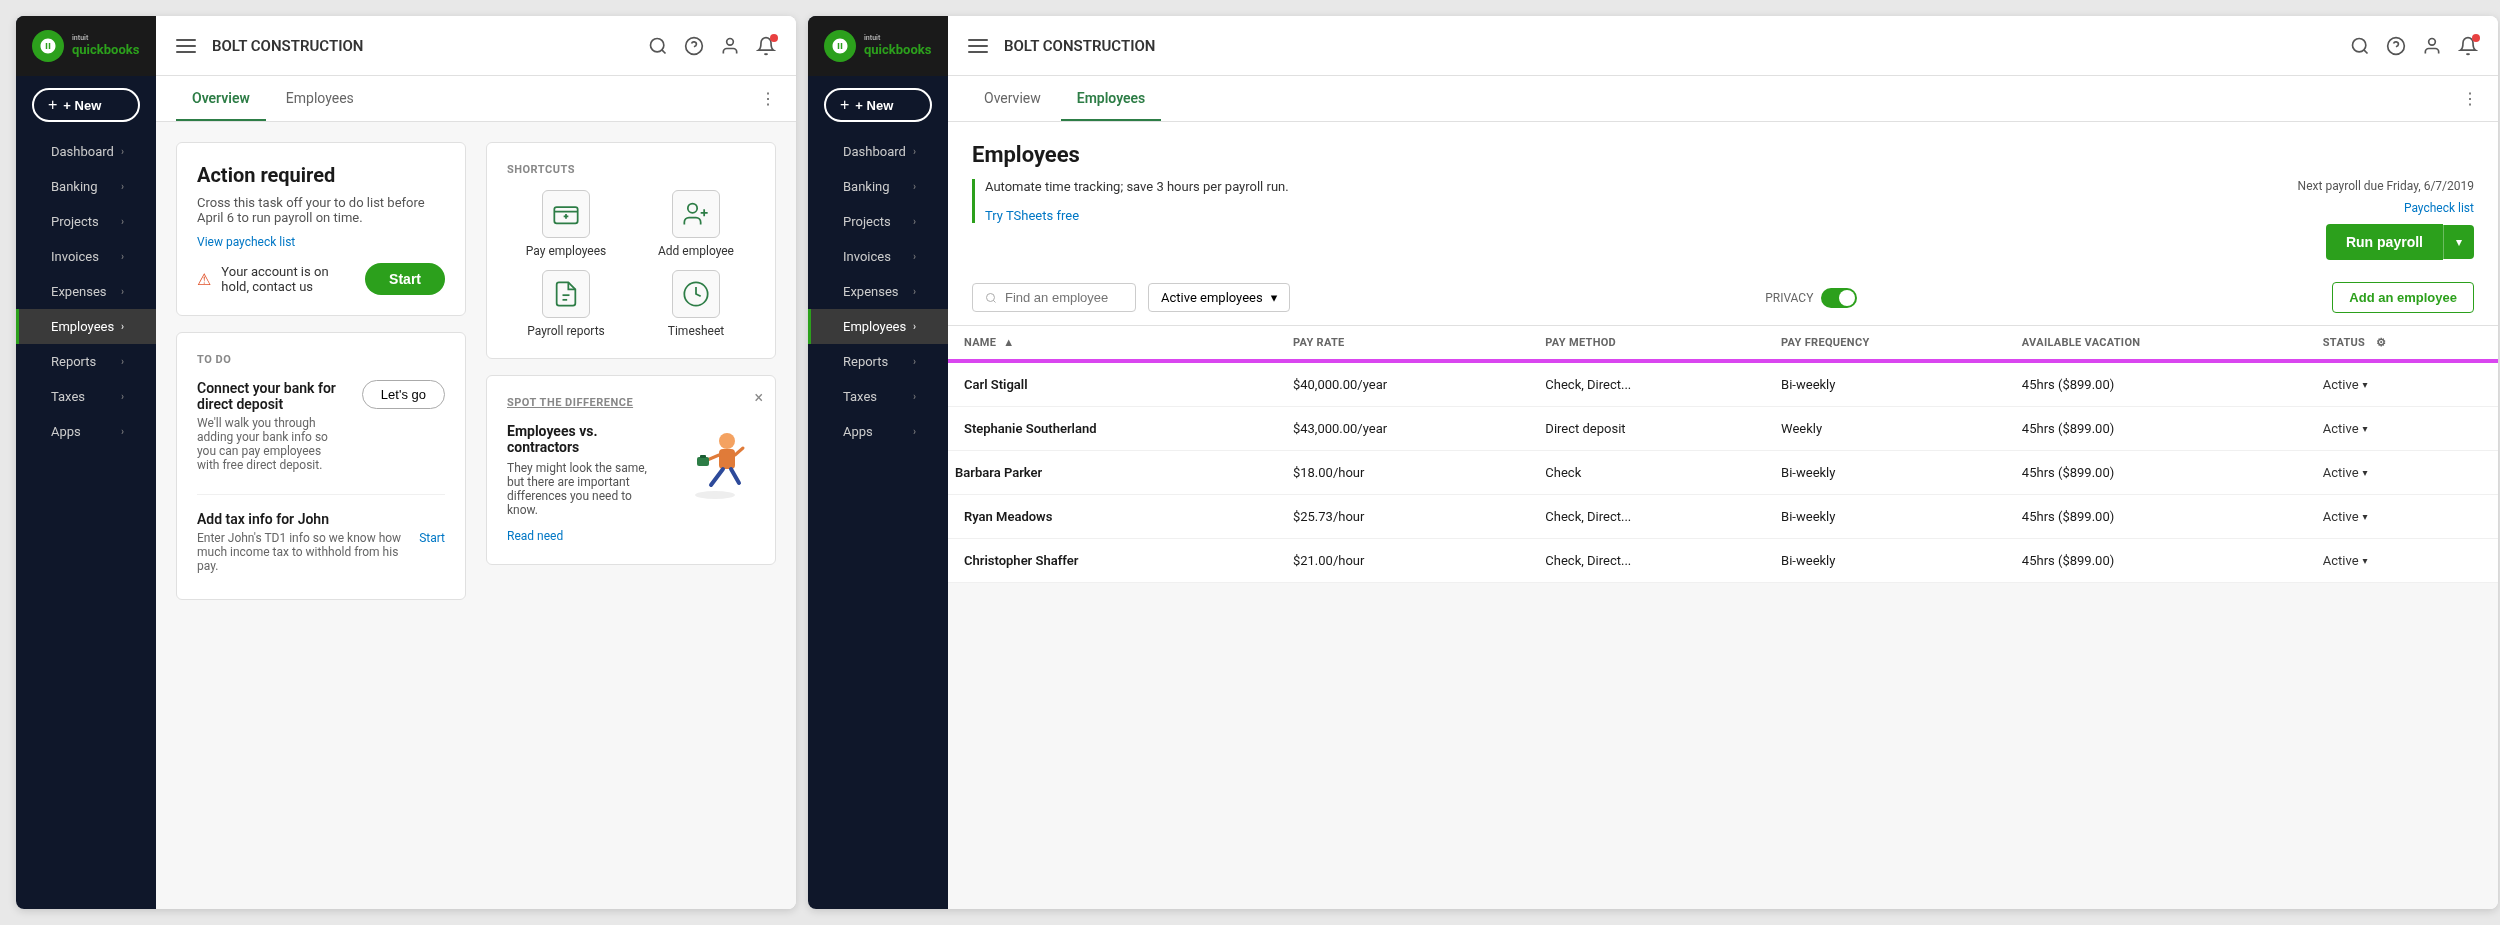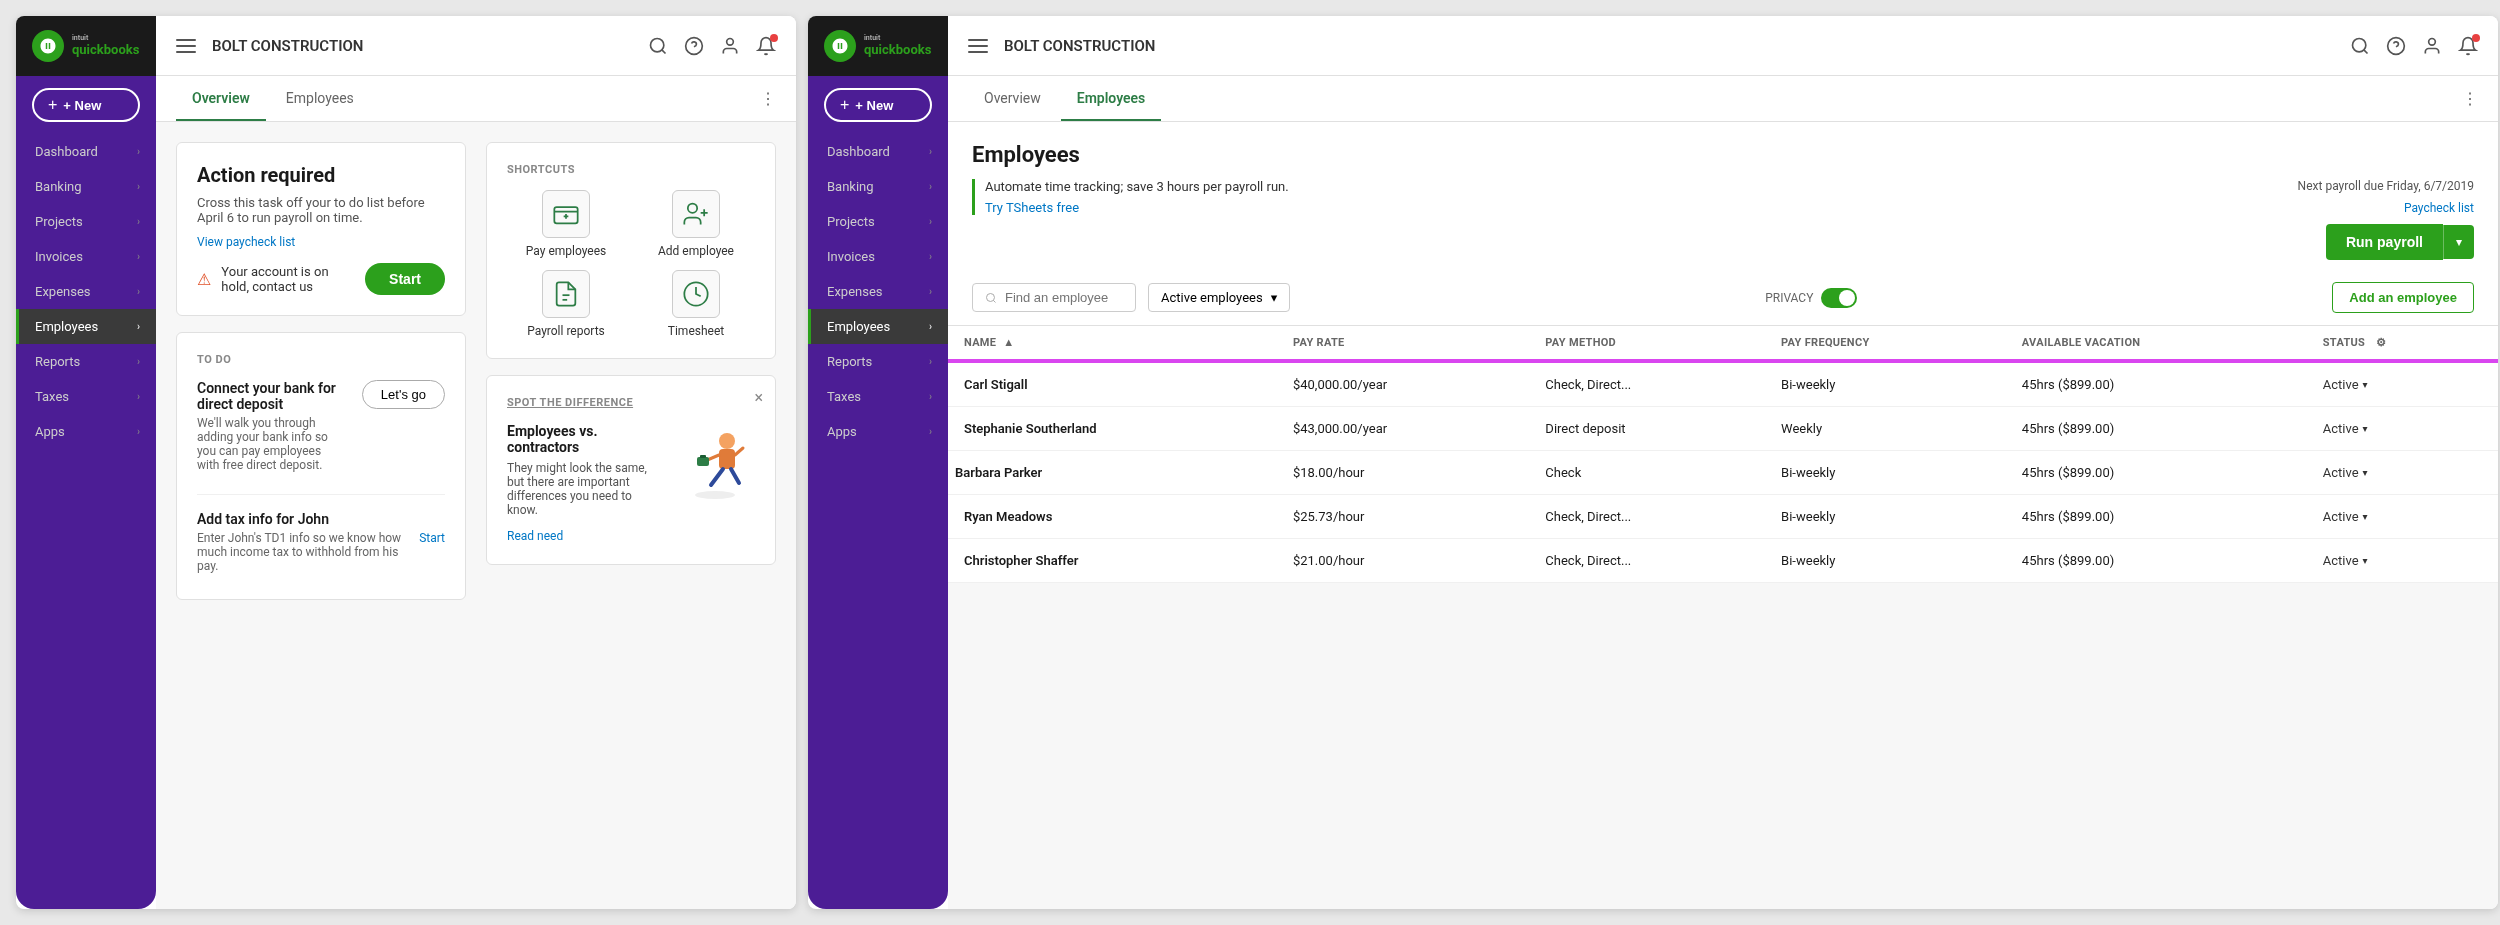--- a/index.html
+++ b/index.html
@@ -45,25 +45,24 @@
     }
     .header-icons {
       display: flex;
       gap: 16px;
       align-items: center;
     }
 
     
     .sidebar {
       width: 140px;
-      background: #4c1d95;
+      background: #0f172a;
       flex-shrink: 0;
       display: flex;
       flex-direction: column;
-      border-radius: 18px;
     }
     .sidebar-logo {
       padding: 14px 16px;
       background: #1a1a1a;
     }
     .qb-logo {
       display: flex;
       align-items: center;
       gap: 8px;
     }
@@ -105,21 +104,21 @@
     }
     .sidebar-nav {
       flex: 1;
       display: flex;
       flex-direction: column;
     }
     .sidebar-item {
       display: flex;
       align-items: center;
       justify-content: space-between;
-      padding: 10px 16px;
+      padding: 10px 32px;
       color: #ccc;
       font-size: 13px;
       cursor: pointer;
       border-left: 3px solid transparent;
     }
     .sidebar-item.active {
       color: #fff;
       background: #3a3a3a;
       border-left-color: #2CA01C;
     }
@@ -326,21 +325,21 @@
     .employees-top-row {
       display: flex;
       align-items: flex-start;
       justify-content: space-between;
     }
     .tsheets-banner {
       border-left: 3px solid #2CA01C;
       padding-left: 10px;
       font-size: 13px;
     }
-    .tsheets-banner p { color: #333; margin-bottom: 6px; }
+    .tsheets-banner p { color: #333; margin-bottom: 14px; }
     .tsheets-banner a { color: #0077c5; cursor: pointer; text-decoration: none; }
     .payroll-due { text-align: right; font-size: 12px; color: #555; margin-bottom: 4px; }
     .paycheck-list-link { color: #0077c5; font-size: 12px; cursor: pointer; }
     .run-payroll-btn-group {
       display: flex;
       align-items: center;
       margin-top: 8px;
     }
     .run-payroll-btn {
       background: #2CA01C;

